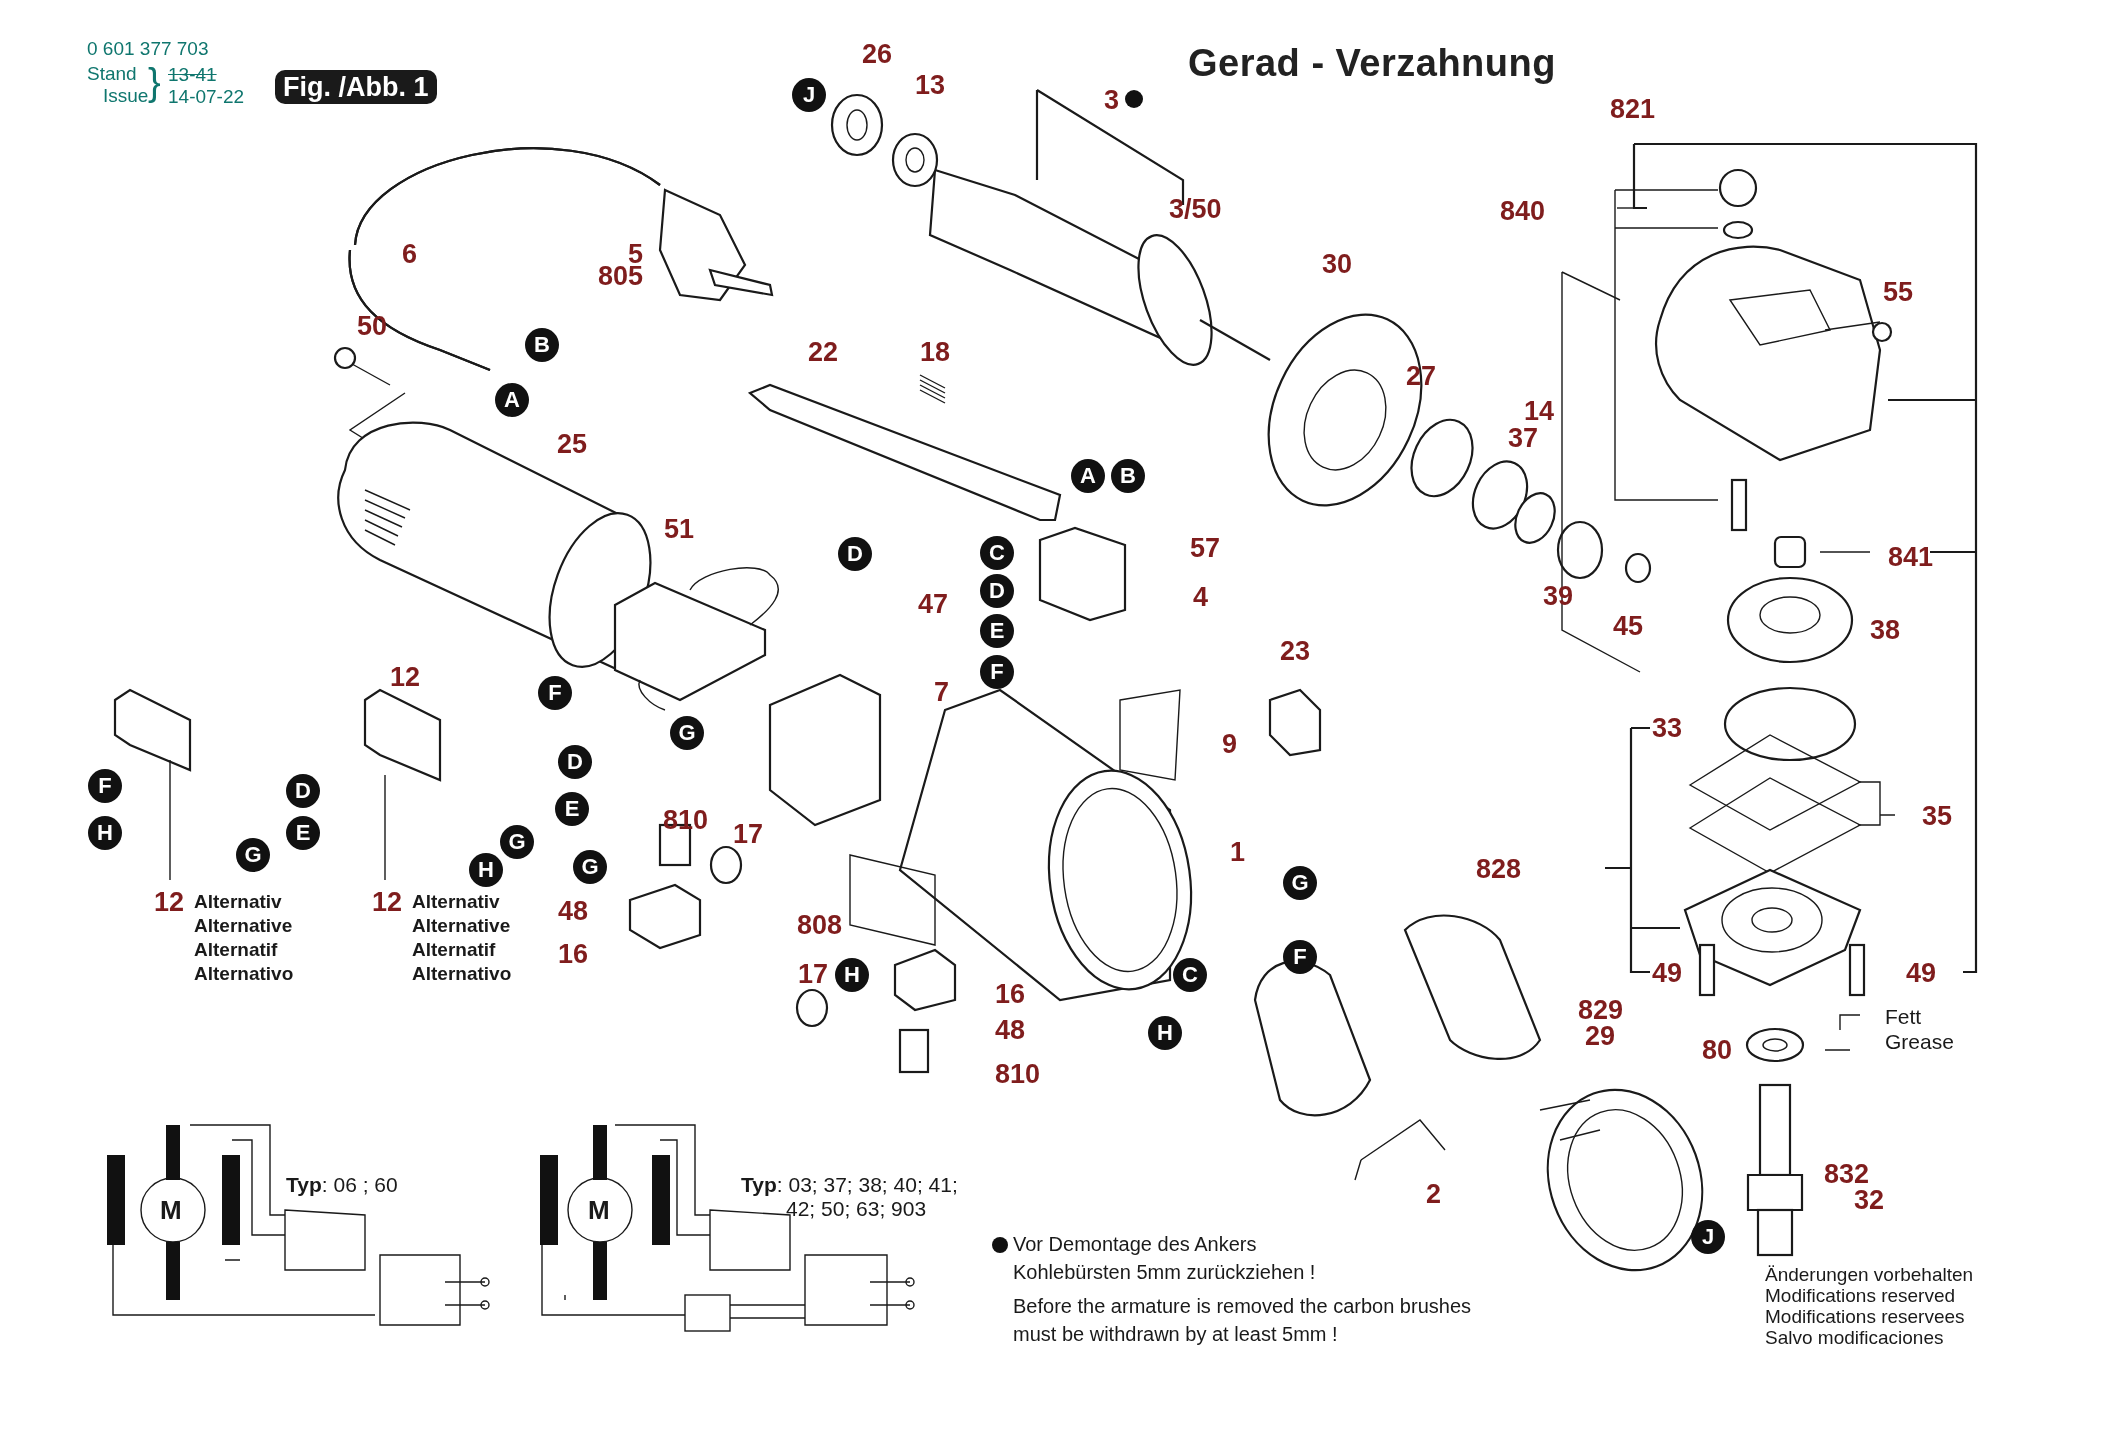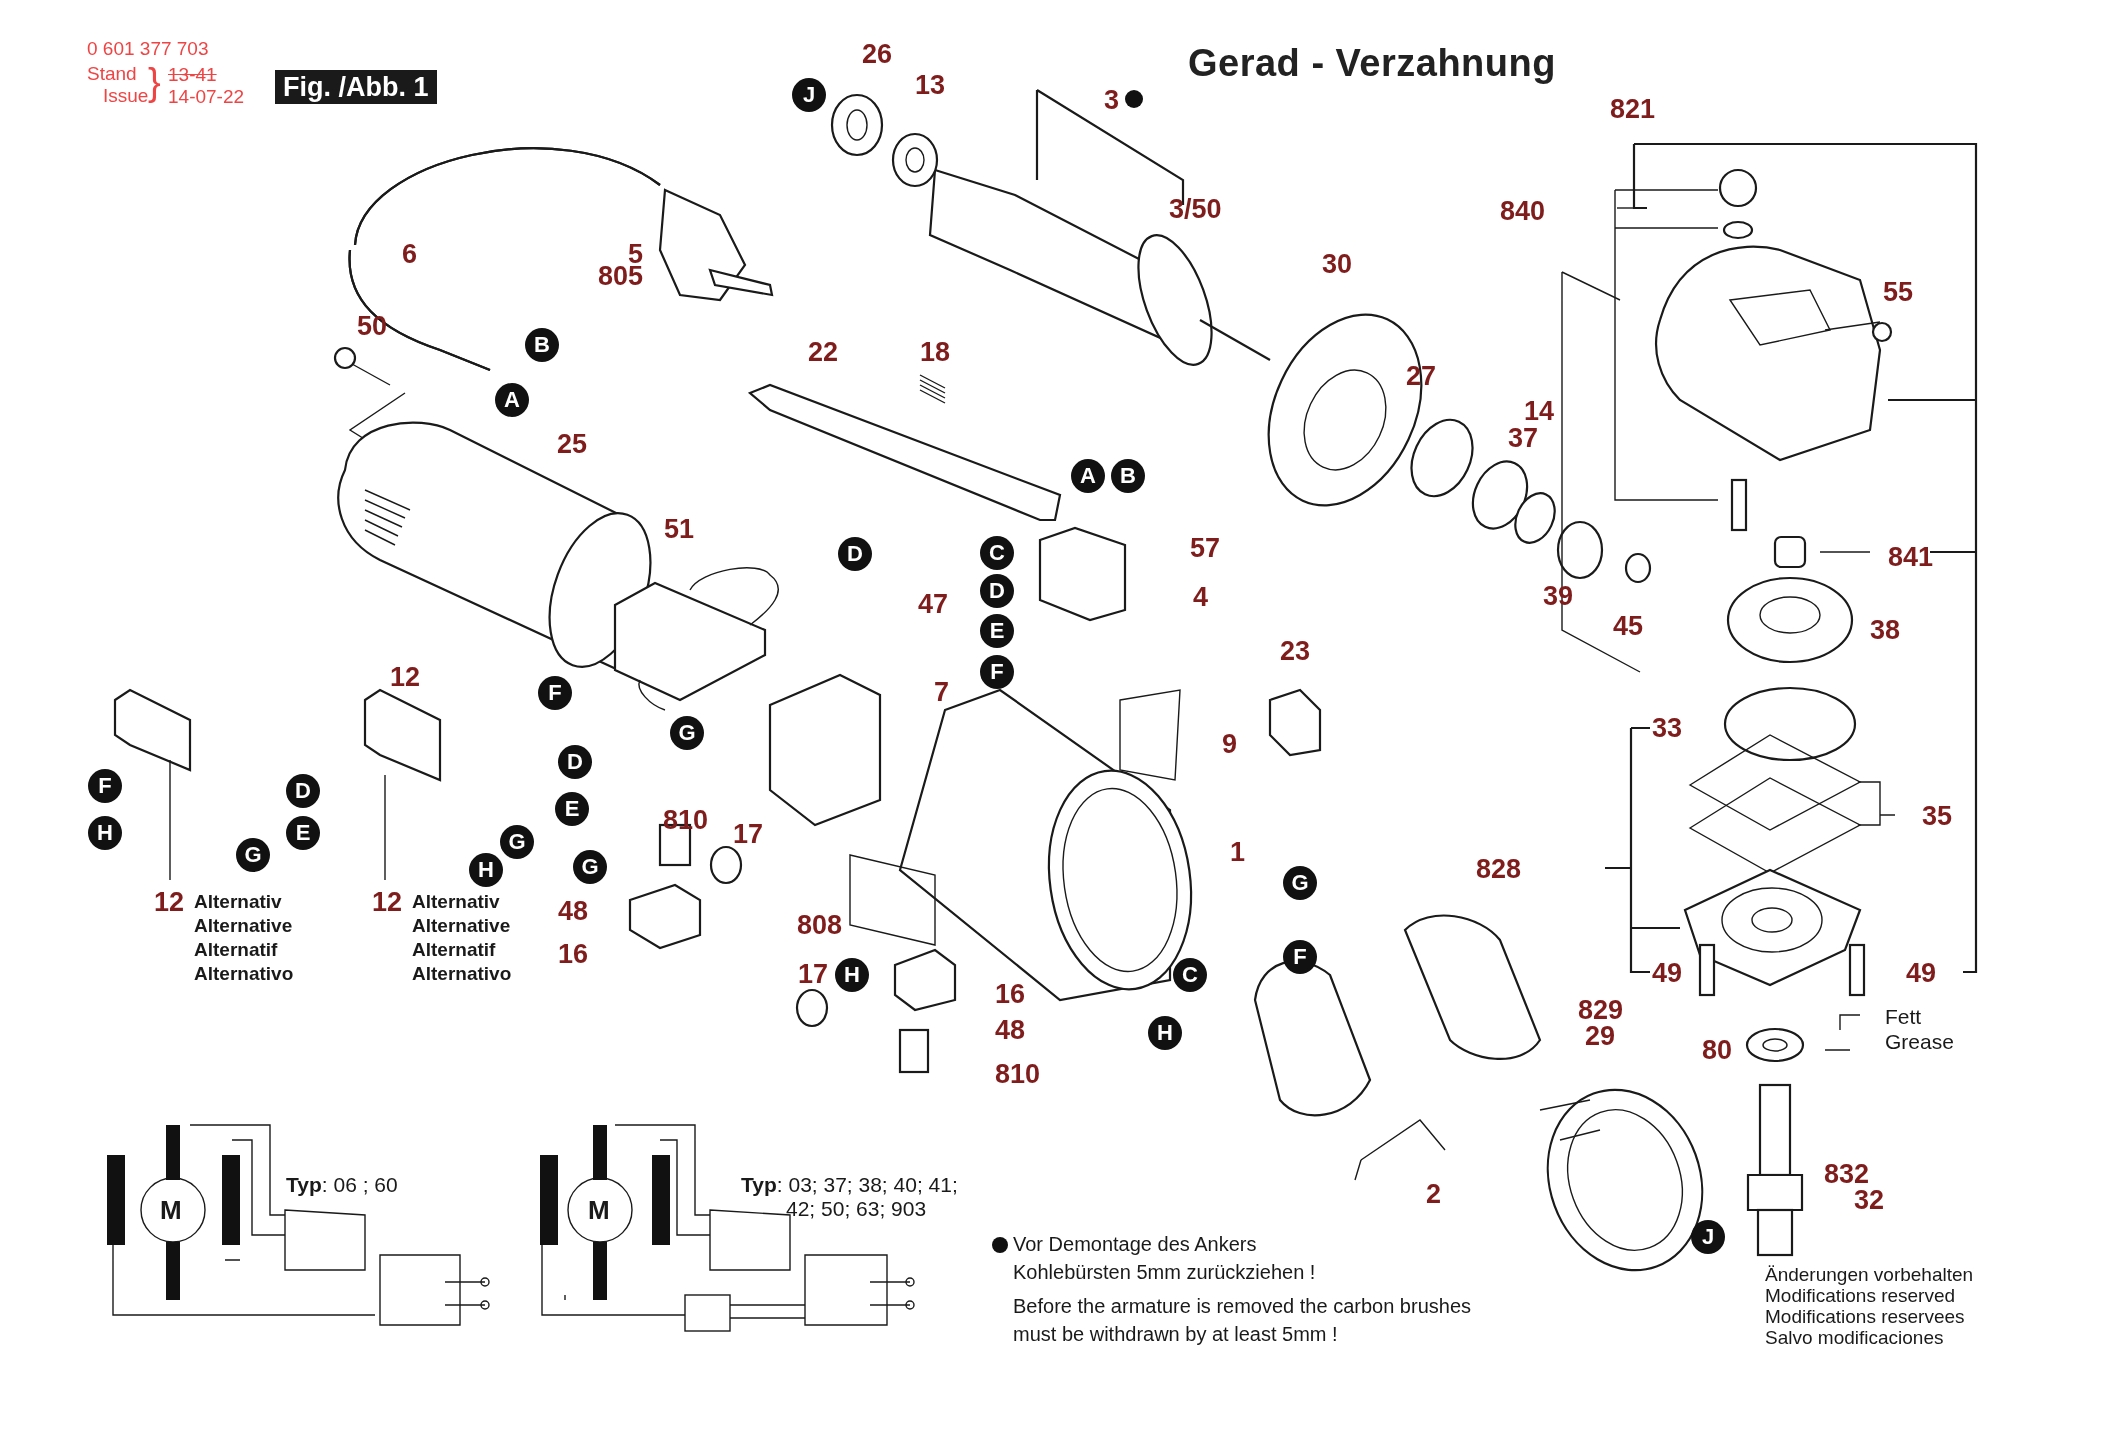--- a/index.html
+++ b/index.html
@@ -1,18 +1,18 @@
 <!DOCTYPE html>
 <html><head>
 <meta charset="utf-8">
 <style>
   html, body { margin:0; padding:0; background:#ffffff; }
   body { width:2101px; height:1435px; position:relative; overflow:hidden; font-family:"Liberation Sans", sans-serif; color:#1a1a1a; }
   .abs { position:absolute; }
-  .hdr-text { font-size:19px; line-height:21px; color:#ef4444; }
+  .hdr-text { font-size:19px; line-height:21px; color:#0f766e; }
   .fig-badge { background:#1a1a1a; color:#fff; font-weight:bold; font-size:27px; padding:2px 8px; line-height:30px; }
   .title { font-size:38px; font-weight:bold; color:#222; letter-spacing:0.5px; }
   .num { font-size:27px; font-weight:bold; color:#7f1d1d; line-height:28px; white-space:nowrap; }
   .badge { width:34px; height:34px; border-radius:50%; background:#111; color:#fff; font-weight:bold; font-size:22px; display:flex; align-items:center; justify-content:center; }
   .alt-label { font-size:19px; font-weight:bold; line-height:24px; }
   .typ { font-size:21px; line-height:26px; }
   .typ b { font-weight:bold; }
   .note { font-size:20px; line-height:28px; }
   .mods { font-size:19px; line-height:21px; }
   svg#art { position:absolute; left:0; top:0; }
@@ -222,21 +222,21 @@
       <circle cx="910" cy="1305" r="4"></circle>
   </g>
 </svg>
 
 <div class="abs hdr-text" style="left:87px; top:38px;">0 601 377 703</div>
 <div class="abs hdr-text" style="left:87px; top:63px;">Stand</div>
 <div class="abs hdr-text" style="left:103px; top:85px;">Issue</div>
 <div class="abs hdr-text" style="left:148px; top:62px; font-size:38px; line-height:40px;">}</div>
 <div class="abs hdr-text" style="left:168px; top:64px; text-decoration:line-through;">13-41</div>
 <div class="abs hdr-text" style="left:168px; top:86px;">14-07-22</div>
-<div class="abs fig-badge" style="left:275px; top:70px;">Fig. /Abb. 1</div>
+<div class="abs fig-badge" style="left:275px; top:70px;border-radius:10px;">Fig. /Abb. 1</div>
 <div class="abs title" style="left:1188px; top:42px;">Gerad - Verzahnung</div>
 
 <div class="abs num" style="left:862px; top:40px;">26</div>
 <div class="abs num" style="left:915px; top:71px;">13</div>
 <div class="abs num" style="left:1104px; top:86px;">3</div>
 <div class="abs dot" style="left:1125px; top:90px; width:18px; height:18px; border-radius:50%; background:#111;"></div>
 <div class="abs num" style="left:1157px; top:195px;margin-left:12px;">3/50</div>
 <div class="abs num" style="left:628px; top:240px;">5</div>
 <div class="abs num" style="left:598px; top:262px;">805</div>
 <div class="abs num" style="left:402px; top:240px;">6</div>

